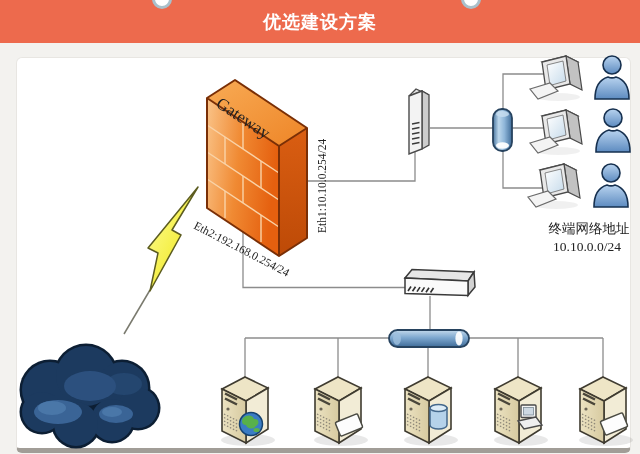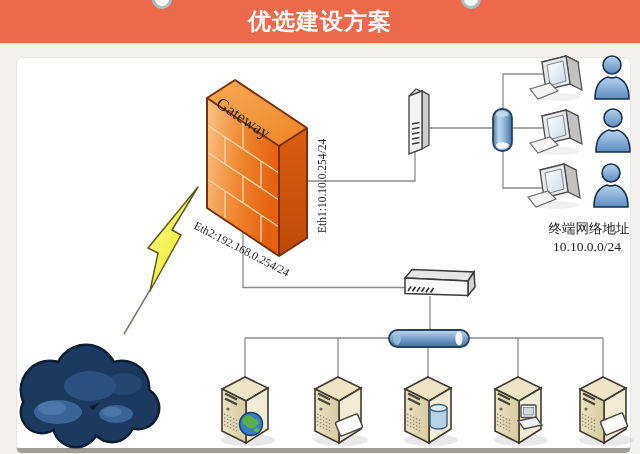--- a/index.html
+++ b/index.html
@@ -8,21 +8,21 @@
     background:#f3f2ef;
     font-family:"Liberation Sans",sans-serif;
     position:relative;
   }
   .titlebar{
     position:absolute;left:0;top:0;width:640px;height:43px;
     background:#ed6a4d;
     display:flex;align-items:center;justify-content:center;
   }
   .titlebar h1{
-    margin:0;color:#ffffff;font-size:23px;font-weight:700;letter-spacing:1px;
+    margin:0;color:#ffffff;font-size:18px;font-weight:700;letter-spacing:1px;
     font-family:"Liberation Sans",sans-serif;
   }
   .deco{
     position:absolute;top:-11px;width:14px;height:14px;border-radius:50%;
     background:#ffffff;border:3px solid #a9c0cb;
   }
   .deco-l{left:152px;}
   .deco-r{left:461px;}
   .panel{
     position:absolute;left:16px;top:57px;width:613px;height:390px;

